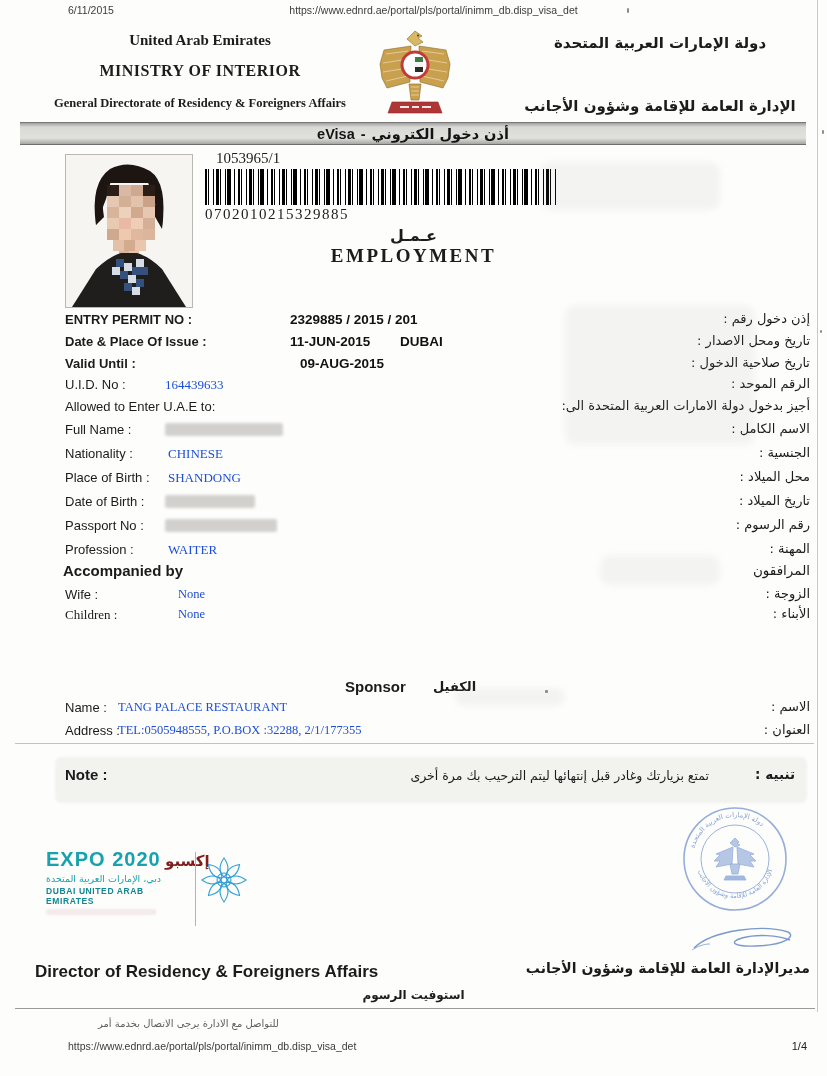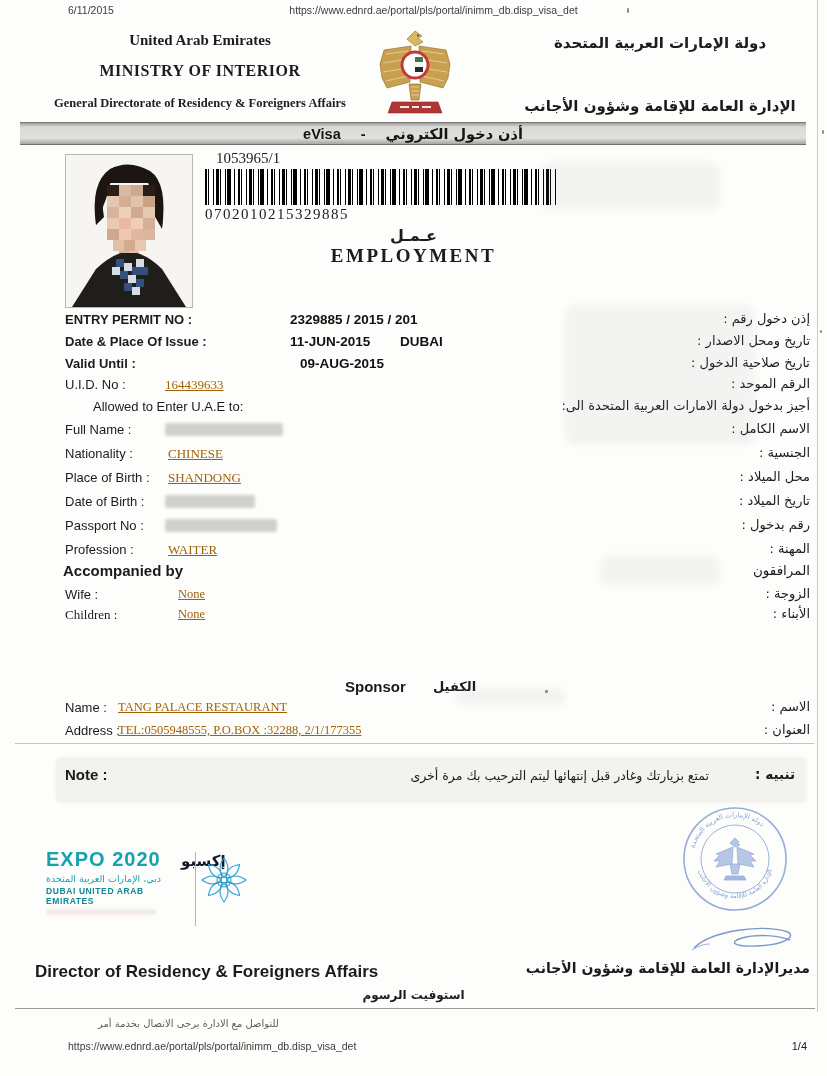--- a/index.html
+++ b/index.html
@@ -7,26 +7,26 @@
         font-family:"Liberation Sans",sans-serif;color:#1c1c1c;}
   .abs{position:absolute;}
   .serif{font-family:"Liberation Serif","DejaVu Serif",serif;}
   .ar{font-family:"DejaVu Sans",sans-serif;direction:rtl;unicode-bidi:plaintext;}
   .meta{font-size:10.5px;color:#3c3c3c;margin-left:40px;}
   .hdr-en{font-family:"Liberation Serif","DejaVu Serif",serif;font-weight:bold;text-align:center;}
   .hdr-ar{font-family:"DejaVu Sans",sans-serif;font-weight:bold;direction:rtl;text-align:center;}
   .banner{left:20px;top:122px;width:786px;height:21px;
           background:linear-gradient(180deg,#9f9f9d 0px,#d9d9d6 4px,#e0e0dd 15px,#a6a6a3 21px);
           border-top:1px solid #787876;border-bottom:1px solid #6e6e6c;
-          display:flex;align-items:center;justify-content:center;gap:20px;}
+          display:flex;align-items:center;justify-content:center;gap:6px;}
   .banner span{font-size:14.5px;font-weight:bold;color:#141414;}
   .lbl{font-size:13px;color:#1b1b1b;}
   .b{font-weight:bold;}
   .val-b{font-size:13.5px;font-weight:bold;color:#111;white-space:pre;}
-  .val-s{font-family:"Liberation Serif","DejaVu Serif",serif;font-size:13px;color:#a16207;text-decoration:underline;}
+  .val-s{font-family:"Liberation Serif","DejaVu Serif",serif;font-size:13px;color:#1d4ed8;}
   .arlbl{font-size:13px;color:#1b1b1b;text-align:right;}
   .redact{background:#b5b3b0;opacity:.6;height:13px;border-radius:2px;filter:blur(1.5px);}
   .barcode{background:repeating-linear-gradient(90deg,
      #000 0 2px,#fff 2px 3px,#000 3px 4px,#fff 4px 8px,#000 8px 9px,#fff 9px 11px,
      #000 11px 14px,#fff 14px 15px,#000 15px 16px,#fff 16px 20px,#000 20px 21px,#fff 21px 22px,
      #000 22px 26px,#fff 26px 29px,#000 29px 30px,#fff 30px 33px);}
   .ghost{position:absolute;background:rgba(130,130,124,.08);filter:blur(3px);border-radius:10px;}
   .speck{position:absolute;background:#8d8d8b;border-radius:1px;}
   .hline{position:absolute;height:1px;background:#c2c2bf;}
 </style>
@@ -138,42 +138,42 @@
   <div class="abs ar arlbl" style="right:17px;top:333px;">تاريخ ومحل الاصدار :</div>
 
   <div class="abs lbl b" style="left:65px;top:356px;">Valid Until :</div>
   <div class="abs val-b" style="left:300px;top:356px;">09-AUG-2015</div>
   <div class="abs ar arlbl" style="right:17px;top:355px;">تاريخ صلاحية الدخول :</div>
 
   <div class="abs lbl" style="left:65px;top:377px;">U.I.D. No :</div>
   <div class="abs val-s" style="left:165px;top:377px;">164439633</div>
   <div class="abs ar arlbl" style="right:17px;top:376px;">الرقم الموحد :</div>
 
-  <div class="abs lbl" style="left:65px;top:399px;margin-left:28px;">Allowed to Enter U.A.E to:</div>
+  <div class="abs lbl" style="left:65px;top:399px;">Allowed to Enter U.A.E to:</div>
   <div class="abs ar arlbl" style="right:17px;top:398px;">أجيز بدخول دولة الامارات العربية المتحدة الى:</div>
 
   <div class="abs lbl" style="left:65px;top:422px;">Full Name :</div>
   <div class="abs redact" style="left:165px;top:423px;width:118px;"></div>
   <div class="abs ar arlbl" style="right:17px;top:421px;">الاسم الكامل :</div>
 
   <div class="abs lbl" style="left:65px;top:446px;">Nationality :</div>
   <div class="abs val-s" style="left:168px;top:446px;">CHINESE</div>
   <div class="abs ar arlbl" style="right:17px;top:445px;">الجنسية :</div>
 
   <div class="abs lbl" style="left:65px;top:470px;">Place of Birth :</div>
   <div class="abs val-s" style="left:168px;top:470px;">SHANDONG</div>
   <div class="abs ar arlbl" style="right:17px;top:469px;">محل الميلاد :</div>
 
   <div class="abs lbl" style="left:65px;top:494px;">Date of Birth :</div>
   <div class="abs redact" style="left:165px;top:495px;width:90px;"></div>
   <div class="abs ar arlbl" style="right:17px;top:493px;">تاريخ الميلاد :</div>
 
   <div class="abs lbl" style="left:65px;top:518px;">Passport No :</div>
   <div class="abs redact" style="left:165px;top:519px;width:112px;"></div>
-  <div class="abs ar arlbl" style="right:17px;top:517px;">رقم بدخول :</div>
+  <div class="abs ar arlbl" style="right:17px;top:517px;">رقم الرسوم :</div>
 
   <div class="abs lbl" style="left:65px;top:542px;">Profession :</div>
   <div class="abs val-s" style="left:168px;top:542px;">WAITER</div>
   <div class="abs ar arlbl" style="right:17px;top:541px;">المهنة :</div>
 
   <div class="abs lbl b" style="left:63px;top:562px;font-size:15px;">Accompanied by</div>
   <div class="abs ar arlbl" style="right:17px;top:562px;font-size:13.5px;">المرافقون</div>
 
   <div class="abs lbl" style="left:65px;top:587px;">Wife :</div>
   <div class="abs val-s" style="left:178px;top:587px;font-size:12.5px;">None</div>
@@ -196,21 +196,21 @@
 
   <div class="hline" style="left:15px;right:13px;top:743px;"></div>
   <div class="abs" style="left:55px;right:20px;top:757px;height:46px;background:rgba(168,168,160,.13);border-radius:6px;filter:blur(1px);"></div>
   <div class="abs lbl b" style="left:65px;top:766px;font-size:15px;">Note :</div>
   <div class="abs ar" style="right:118px;top:768px;font-size:12.5px;">تمتع بزيارتك وغادر قبل إنتهائها ليتم الترحيب بك مرة أخرى</div>
   <div class="abs ar b" style="right:32px;top:766px;font-size:13.5px;">تنبيه :</div>
 
   <div class="abs" style="left:46px;top:848px;width:140px;">
     <div style="white-space:nowrap;">
       <span style="font-size:20px;font-weight:bold;color:#17a2ad;letter-spacing:1px;">EXPO 2020</span>
-      <span class="ar" style="font-size:15px;font-weight:bold;color:#0f172a;margin-left:16px;">إكسبو</span>
+      <span class="ar" style="font-size:15px;font-weight:bold;color:#7f1d1d;">إكسبو</span>
     </div>
     <div class="ar" style="font-size:9.5px;color:#1aa3ae;margin-top:2px;text-align:left;direction:rtl;">دبي، الإمارات العربية المتحدة</div>
     <div style="font-size:8.5px;font-weight:bold;color:#0f8794;letter-spacing:.6px;margin-top:2px;">DUBAI UNITED ARAB EMIRATES</div>
     <div style="height:6px;margin-top:3px;background:rgba(200,150,160,.18);width:110px;border-radius:2px;filter:blur(1px);"></div>
   </div>
   <div class="abs" style="left:195px;top:852px;width:1px;height:74px;background:#9fbcc4;"></div>
   <svg class="abs" style="left:200px;top:856px;" width="48" height="48" viewBox="0 0 48 48">
     <g fill="none" stroke="#2f9fd6" stroke-width="1.1">
       <g id="petals">
         <path d="M24 2 C29 9 29 16 24 21 C19 16 19 9 24 2 Z"></path>

